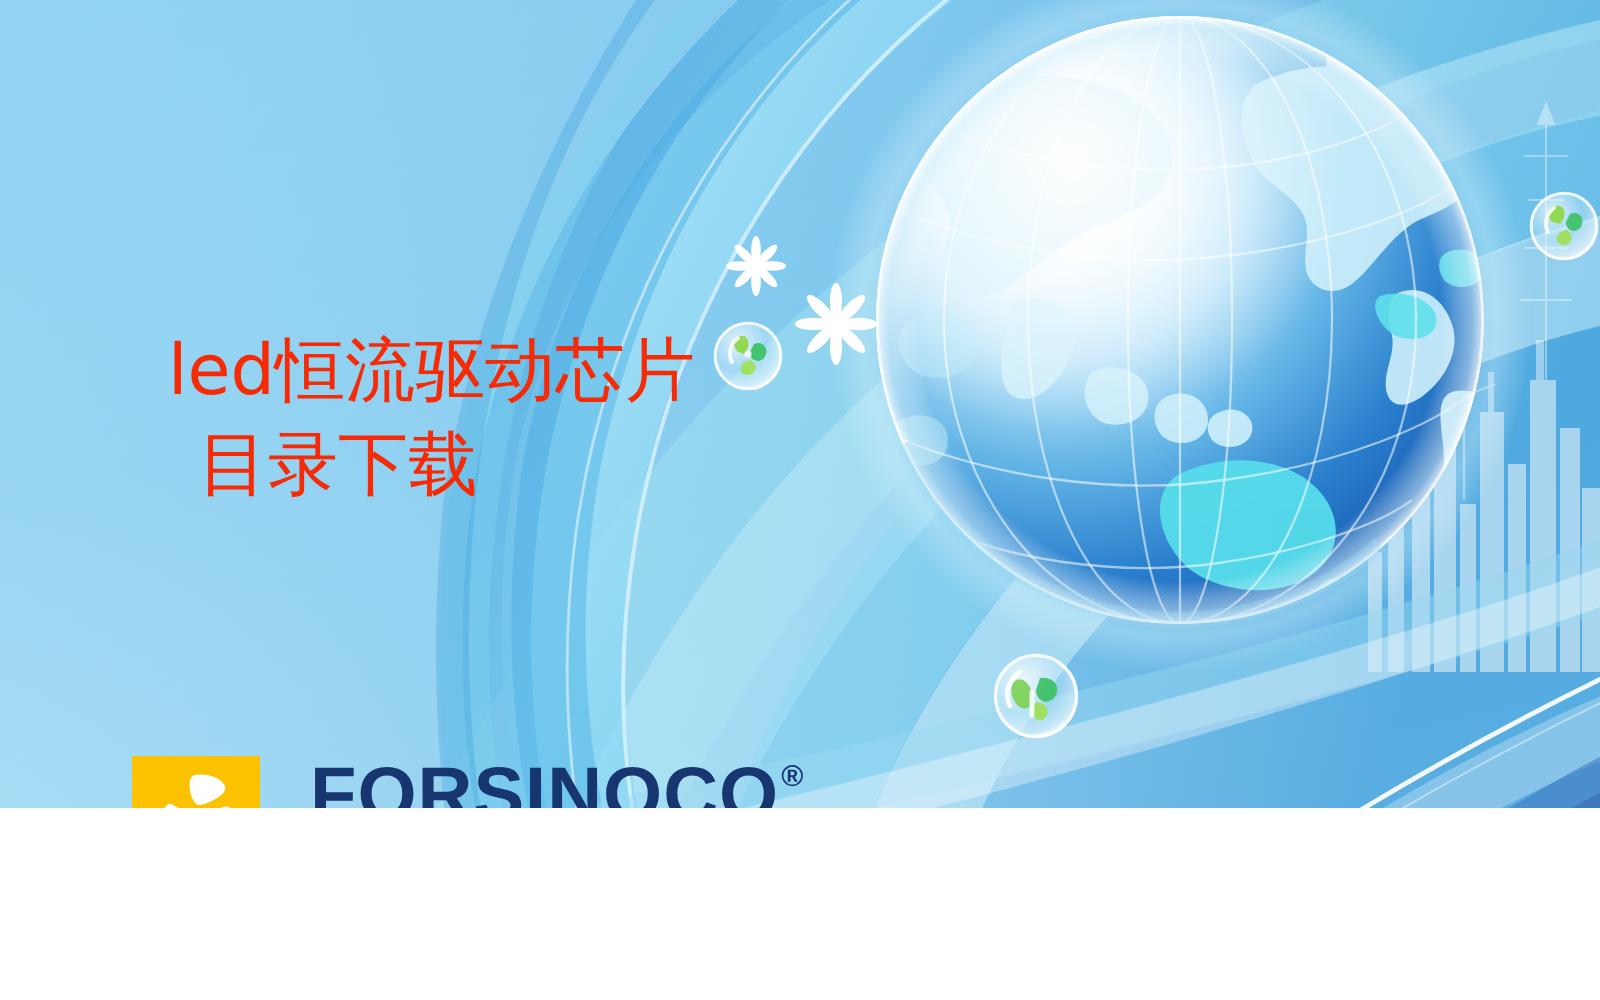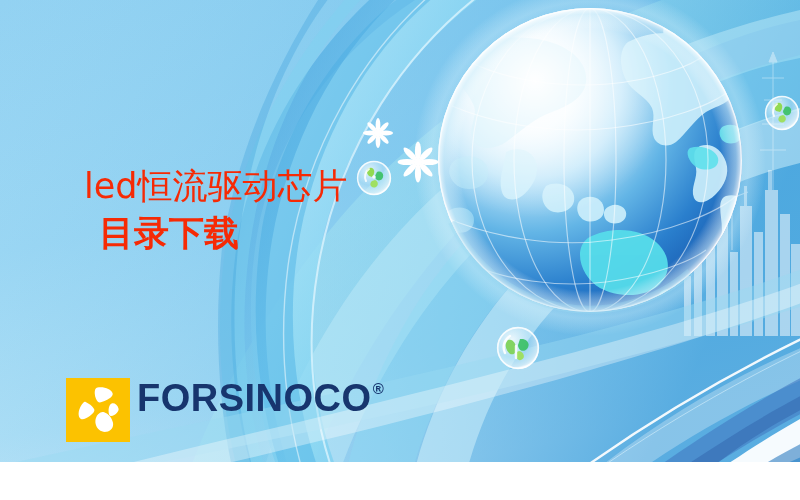--- a/index.html
+++ b/index.html
@@ -4,21 +4,21 @@
 <title>FORSINOCO LED Banner</title>
 <style>
   html, body {
     margin: 0;
     padding: 0;
     background: #ffffff;
   }
   #banner {
     position: relative;
     width: 800px;
-    height: 462px;
+    height: 404px;
     overflow: hidden;
     font-family: "Liberation Sans", "DejaVu Sans", sans-serif;
     background: #fde047;
   }
   #bg-svg {
     position: absolute;
     left: 0;
     top: 0;
     width: 800px;
     height: 500px;
@@ -38,42 +38,41 @@
     color: #f62a05;
     font-size: 35px;
     line-height: 1.34;
     font-weight: 400;
     white-space: nowrap;
     letter-spacing: 0px;
     font-family: "DejaVu Sans", "Liberation Sans", sans-serif;
   }
   .headline-line.l2 {
     padding-left: 15px;
-    font-weight: bold;
   }
 
   
   .logo {
     position: absolute;
     left: 66px;
     top: 378px;
     z-index: 30;
     display: flex;
     align-items: flex-start;
   }
   .logo-mark {
     width: 64px;
     height: 64px;
     background: #fcc200;
     flex: 0 0 auto;
     position: relative;
   }
   .logo-mark svg { display: block; }
   .logo-text {
-    margin-left: 7px;
+    margin-left: 25px;
     padding-top: 2px;
     display: flex;
     flex-direction: column;
   }
   .logo-word {
     display: flex;
     align-items: flex-start;
     color: #17356e;
     font-size: 38px;
     font-weight: bold;

